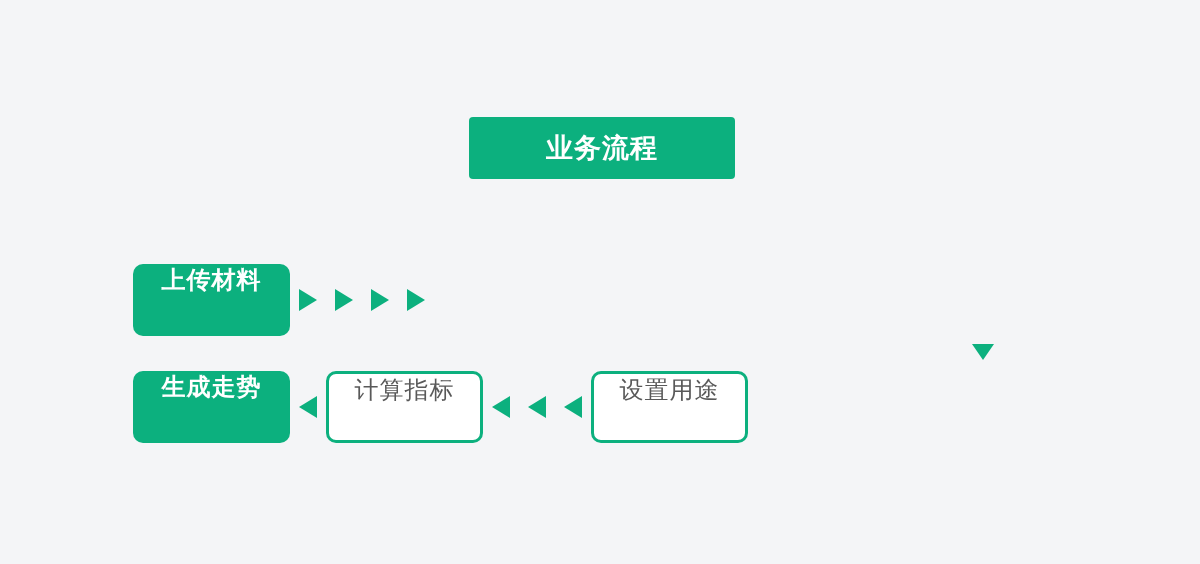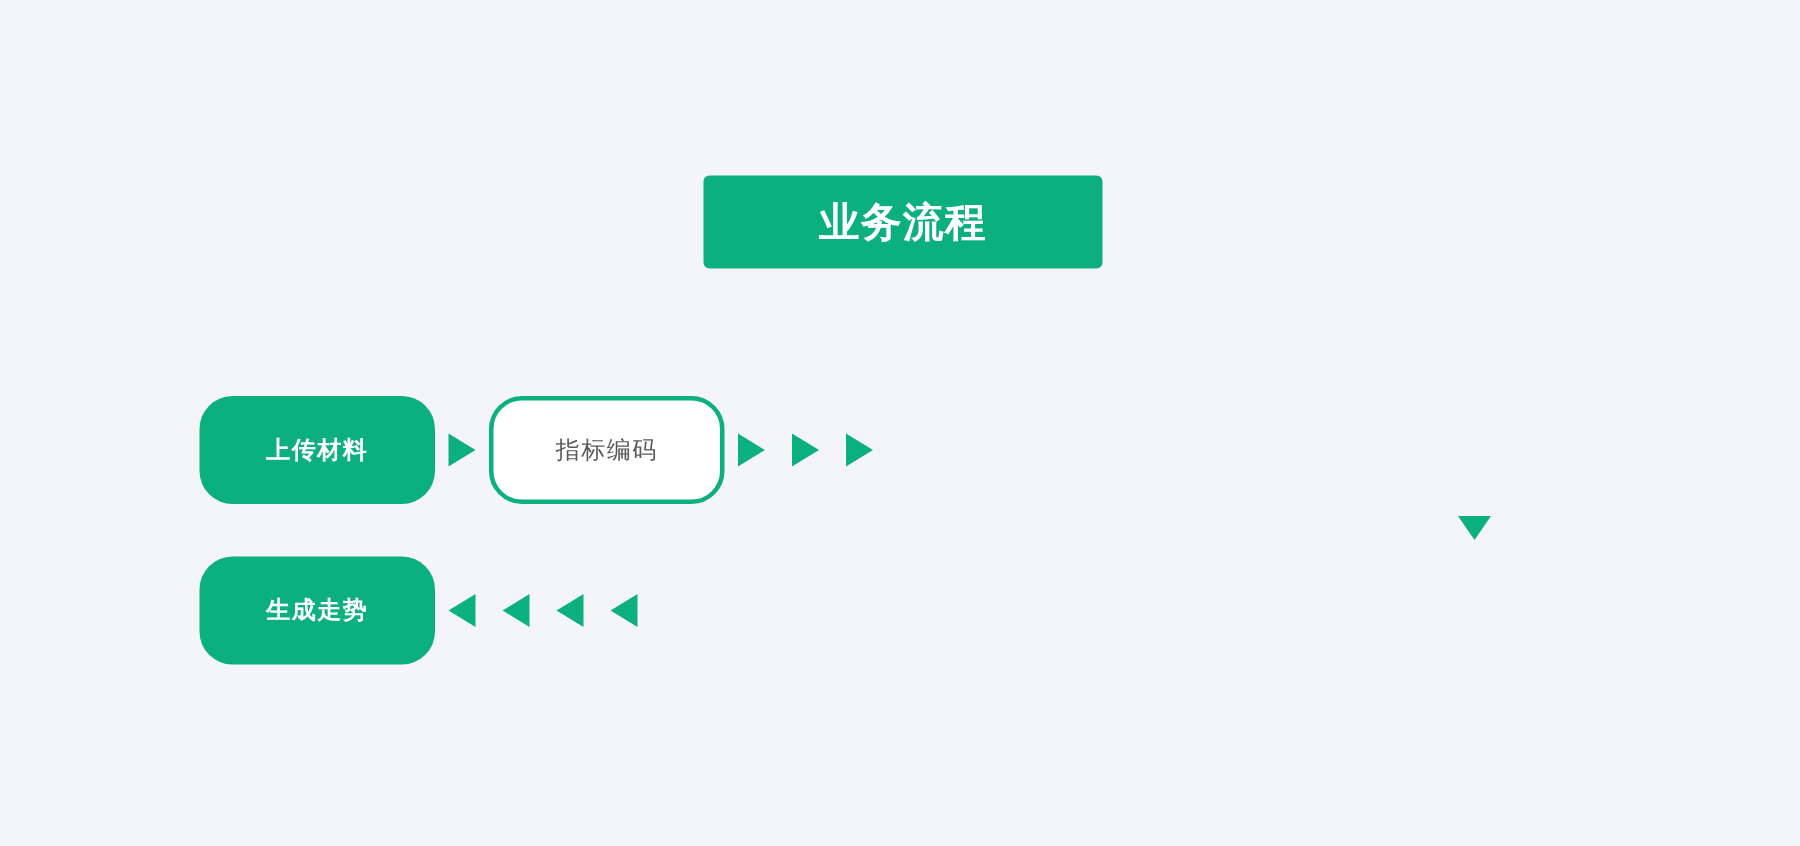--- a/index.html
+++ b/index.html
@@ -34,23 +34,23 @@
     position:absolute;
     left:133px;
     display:flex;
     align-items:center;
   }
   .row-1{top:264px;}
   .row-2{top:371px;}
 
   .step{
     width:157px;height:72px;
-    border-radius:22px;
-    display:flex;align-items:center;justify-content:center;
-    font-size:16px;
+    border-radius:10px;
+    display:flex;align-items:flex-start;justify-content:center;
+    font-size:24px;
     color:var(--box-text);
     background:#ffffff;
     border:3px solid var(--green);
     letter-spacing:1px;
     flex:0 0 auto;
   }
   .step.filled{
     background:var(--green);
     border:none;
     color:#ffffff;
@@ -91,47 +91,50 @@
     <span>业务流程</span>
   </div>
 
   <div class="flow-row row-1">
     <div class="step filled">
       <span>上传材料</span>
     </div>
     <div class="gap">
         <span class="tri tri-right"></span>
       </div>
-    <div class="step">
-      <span>指标编码</span>
-    </div>
     <div class="gap">
         <span class="tri tri-right"></span>
       </div>
     <div class="gap">
         <span class="tri tri-right"></span>
       </div>
     <div class="gap">
         <span class="tri tri-right"></span>
       </div>
   </div>
 
   <div class="down-connector"></div>
 
   <div class="flow-row row-2">
     <div class="step filled">
       <span>生成走势</span>
     </div>
     <div class="gap">
         <span class="tri tri-left"></span>
       </div>
+    <div class="step">
+      <span>计算指标</span>
+    </div>
     <div class="gap">
         <span class="tri tri-left"></span>
       </div>
     <div class="gap">
         <span class="tri tri-left"></span>
       </div>
     <div class="gap">
         <span class="tri tri-left"></span>
       </div>
+    <div class="step">
+      <span>设置用途</span>
+    </div>
   </div>
 
 </div>
 
 </body></html>

